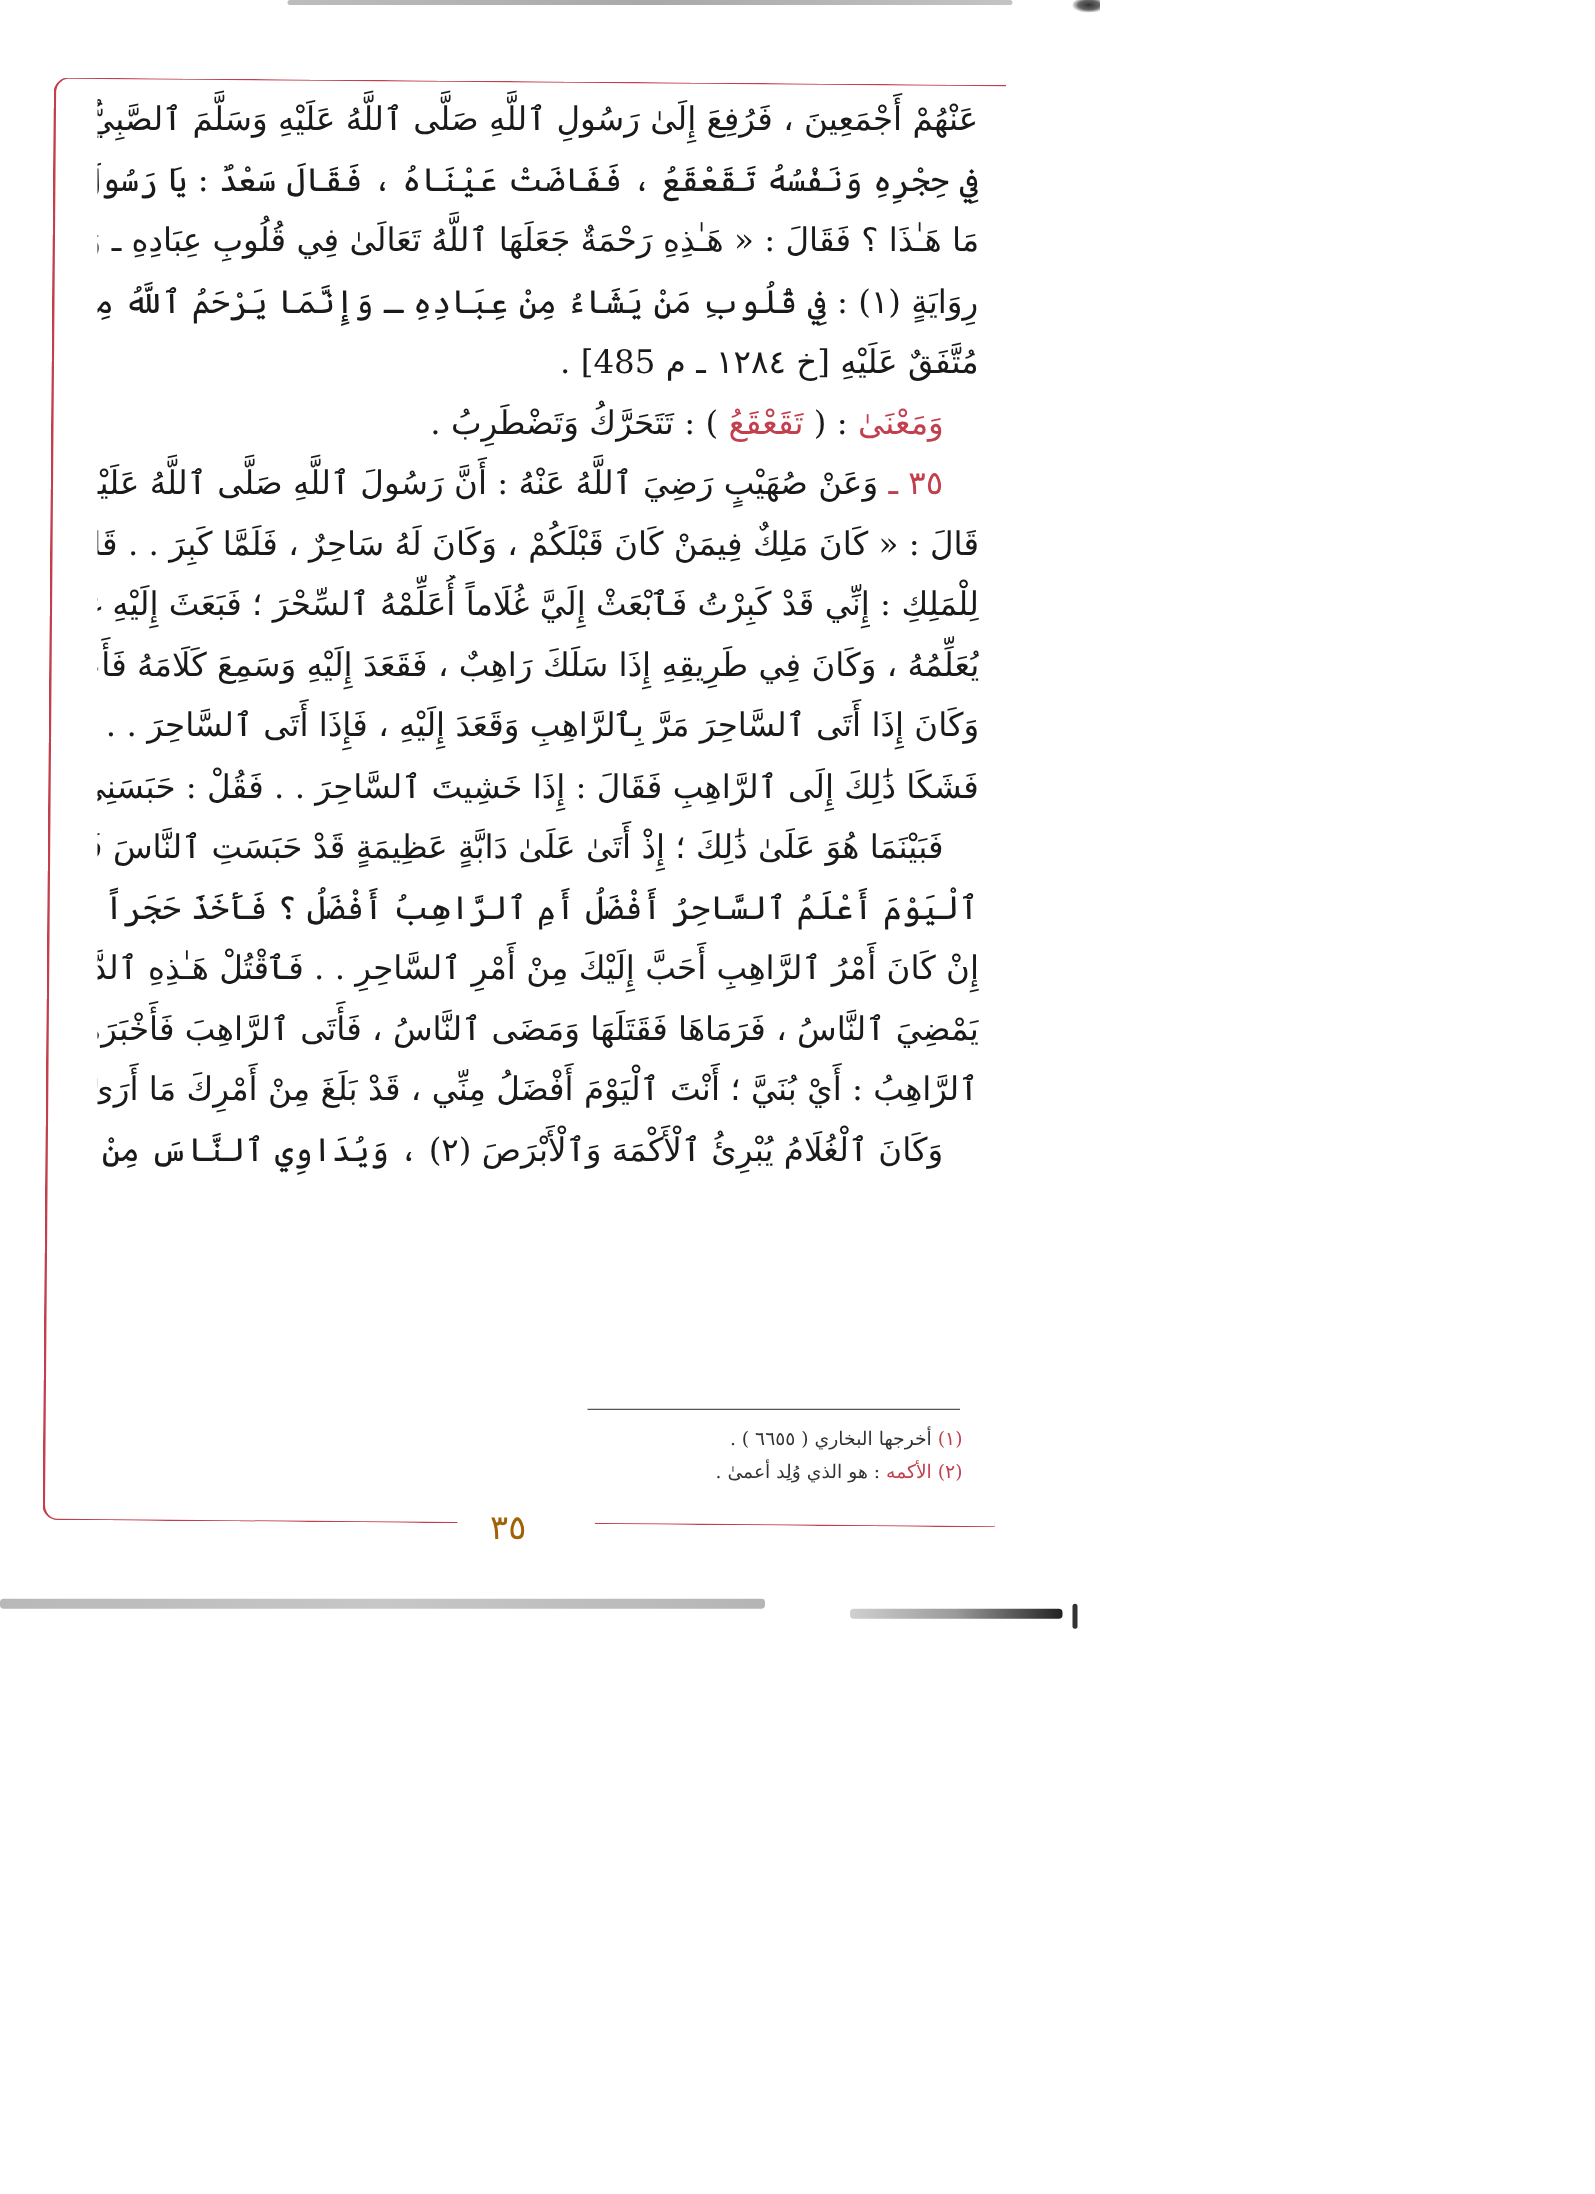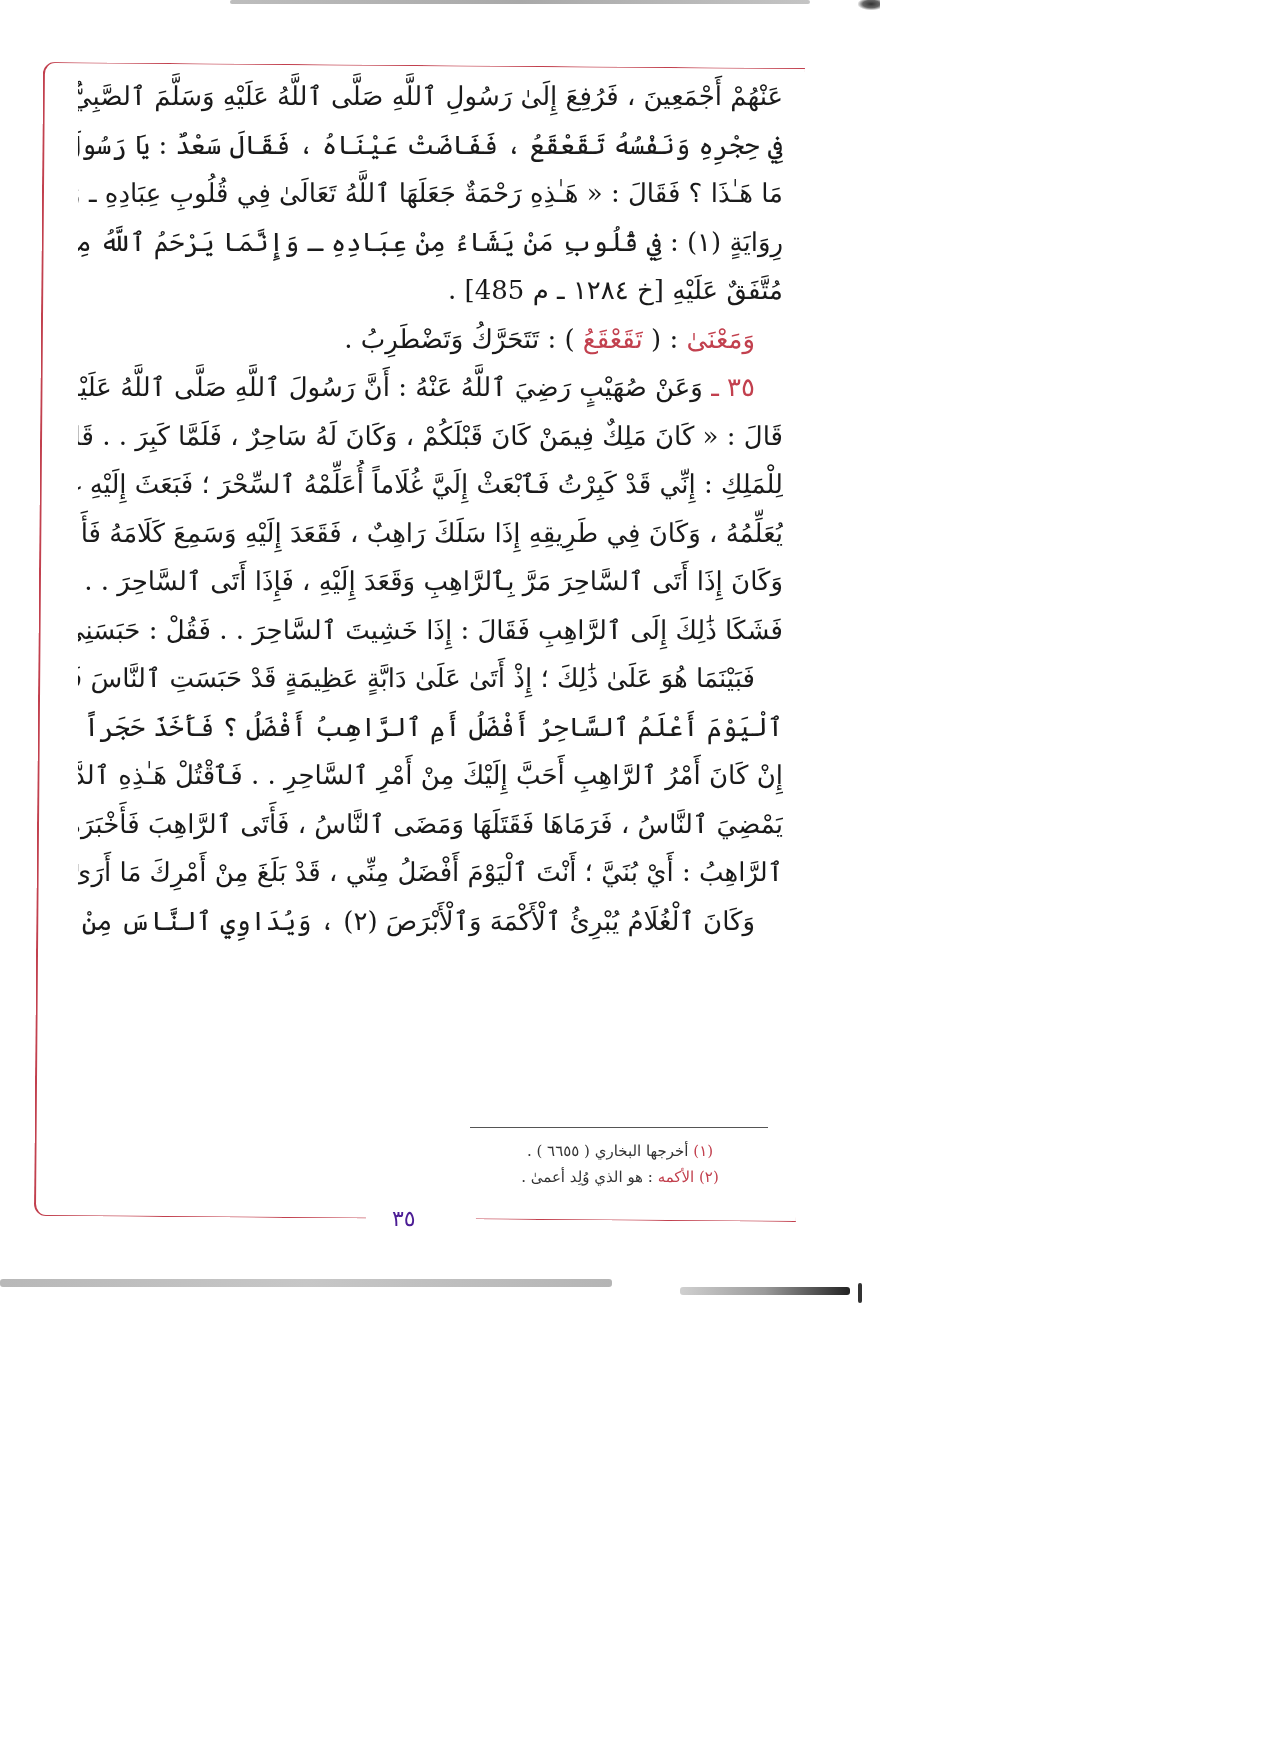--- a/index.html
+++ b/index.html
@@ -79,30 +79,29 @@
     }
     .footnotes {
       position: absolute;
       left: 470px;
       top: 1138px;
       width: 300px;
       direction: rtl;
       font-size: 15px;
       line-height: 26px;
       color: #333;
-      text-align: center;
     }
     .footnotes .num { color: #c2404e; }
     .page-number {
       position: absolute;
       left: 392px;
       top: 1206px;
-      font-size: 22px;
+      font-size: 27px;
       direction: rtl;
-      color: #4c1d95;
+      color: #a16207;
     }
     .scan-bar-bottom {
       position: absolute;
       left: 0;
       top: 1279px;
       width: 612px;
       height: 8px;
       background: linear-gradient(to right, #b8b8b8, #c7c7c7, #b5b5b5);
       border-radius: 3px;
     }

